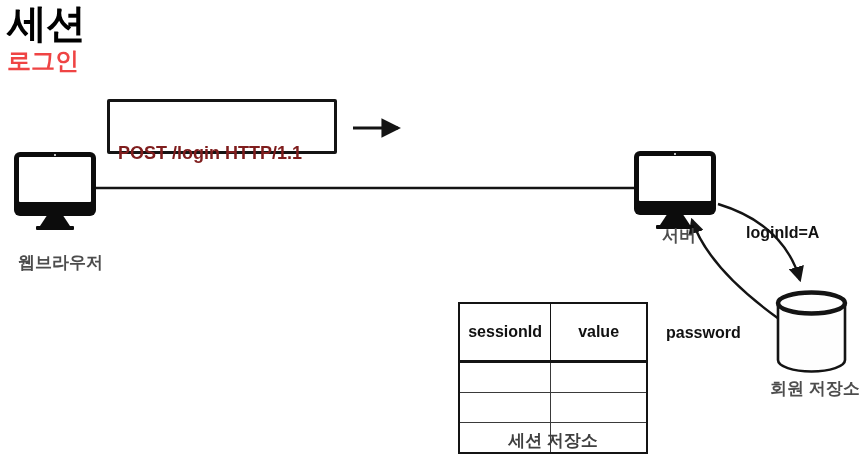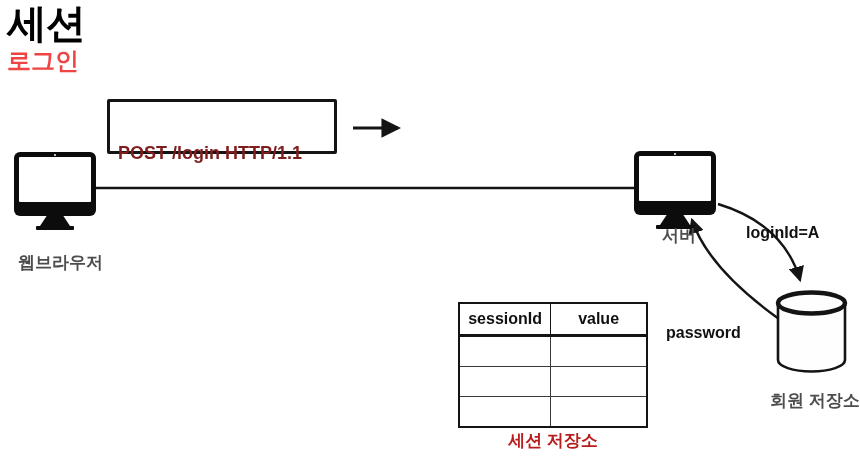--- a/index.html
+++ b/index.html
@@ -117,37 +117,37 @@
     border: 2.5px solid #141414;
   }
   table.session-table th {
     border: 1.5px solid #141414;
     border-bottom: 3px solid #141414;
     font-size: 16px;
     font-weight: 700;
     color: #111111;
     height: 24px;
     text-align: center;
-    padding: 3px 4px;
+    padding: 16px 4px;
   }
   table.session-table td {
     border: 1.2px solid #3a3a3a;
     height: 29px;
     padding: 0;
   }
   table.session-table col.c1 { width: 92px; }
   table.session-table col.c2 { width: 98px; }
   .table-caption {
     position: absolute;
     left: 458px; top: 429px;
     width: 190px;
     text-align: center;
     font-size: 17px;
     font-weight: 700;
-    color: #b91c1c;
+    color: #404040;
   }
 </style>
 </head>
 <body>
 
 <div id="canvas">
 
   <svg id="links" viewBox="0 0 860 462" aria-hidden="true">
     <defs>
       <marker id="ah" viewBox="0 0 10 10" refX="8.5" refY="5" markerWidth="6.5" markerHeight="6.5" orient="auto-start-reverse">
@@ -192,21 +192,21 @@
       <div class="screen"></div>
     </div>
     <div class="stand"></div>
     <div class="base"></div>
   </div>
   <div class="node-label" style="left:662px; top:224px;">서버</div>
 
   <div class="annot" style="left:746px; top:196px;">loginId=A</div>
   <div class="annot" style="left:666px; top:296px;">password</div>
 
-  <div class="node-label" style="left:770px; top:377px;margin-top:12px;">회원 저장소</div>
+  <div class="node-label" style="left:770px; top:377px;">회원 저장소</div>
 
   <table class="session-table">
     <colgroup>
         <col class="c1">
         <col class="c2">
       </colgroup>
     <thead>
       <tr>
         <th>sessionId</th>
         <th>value</th>

